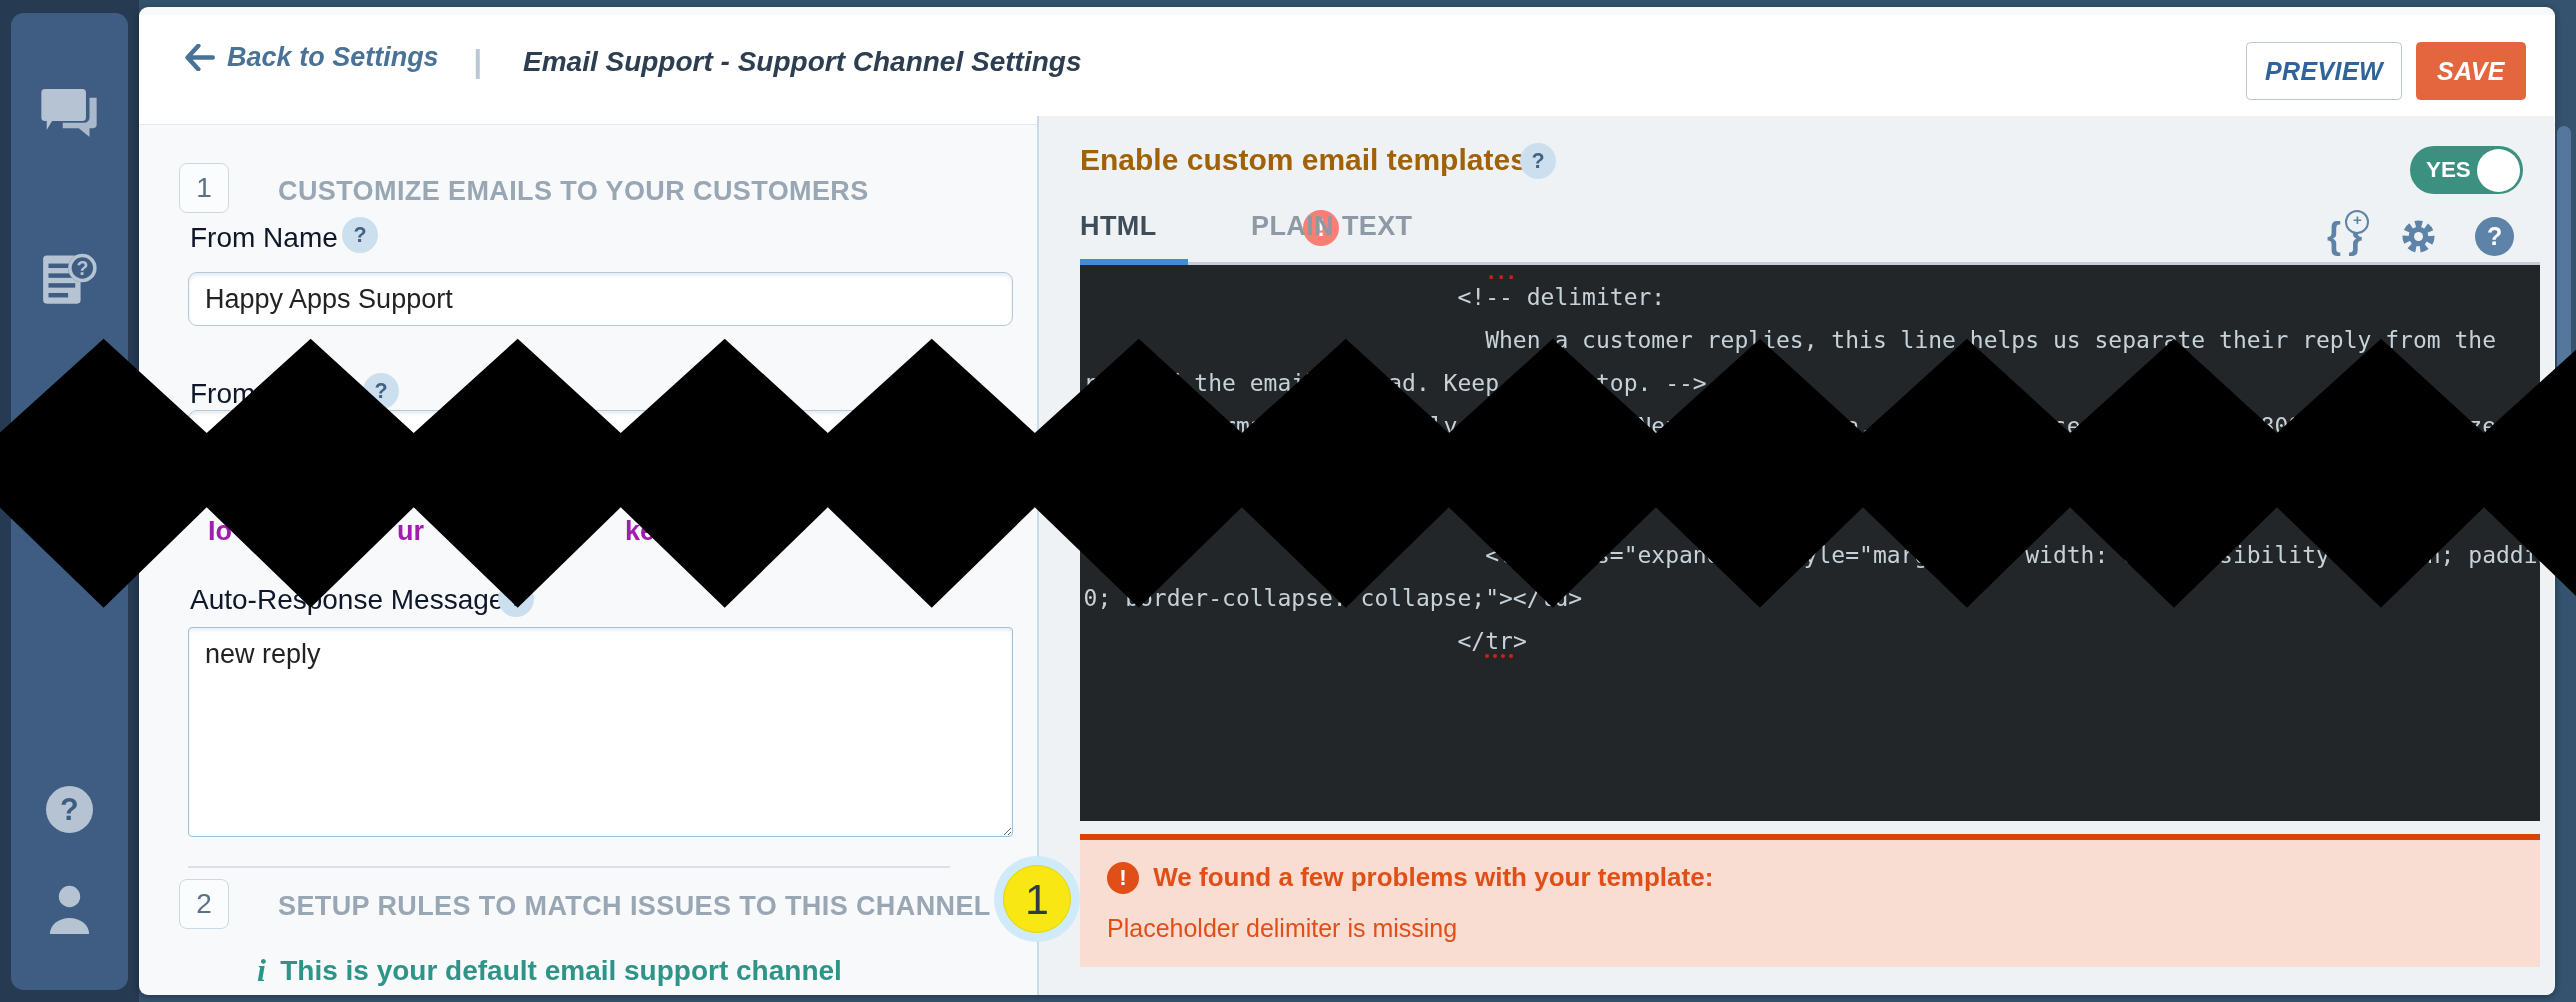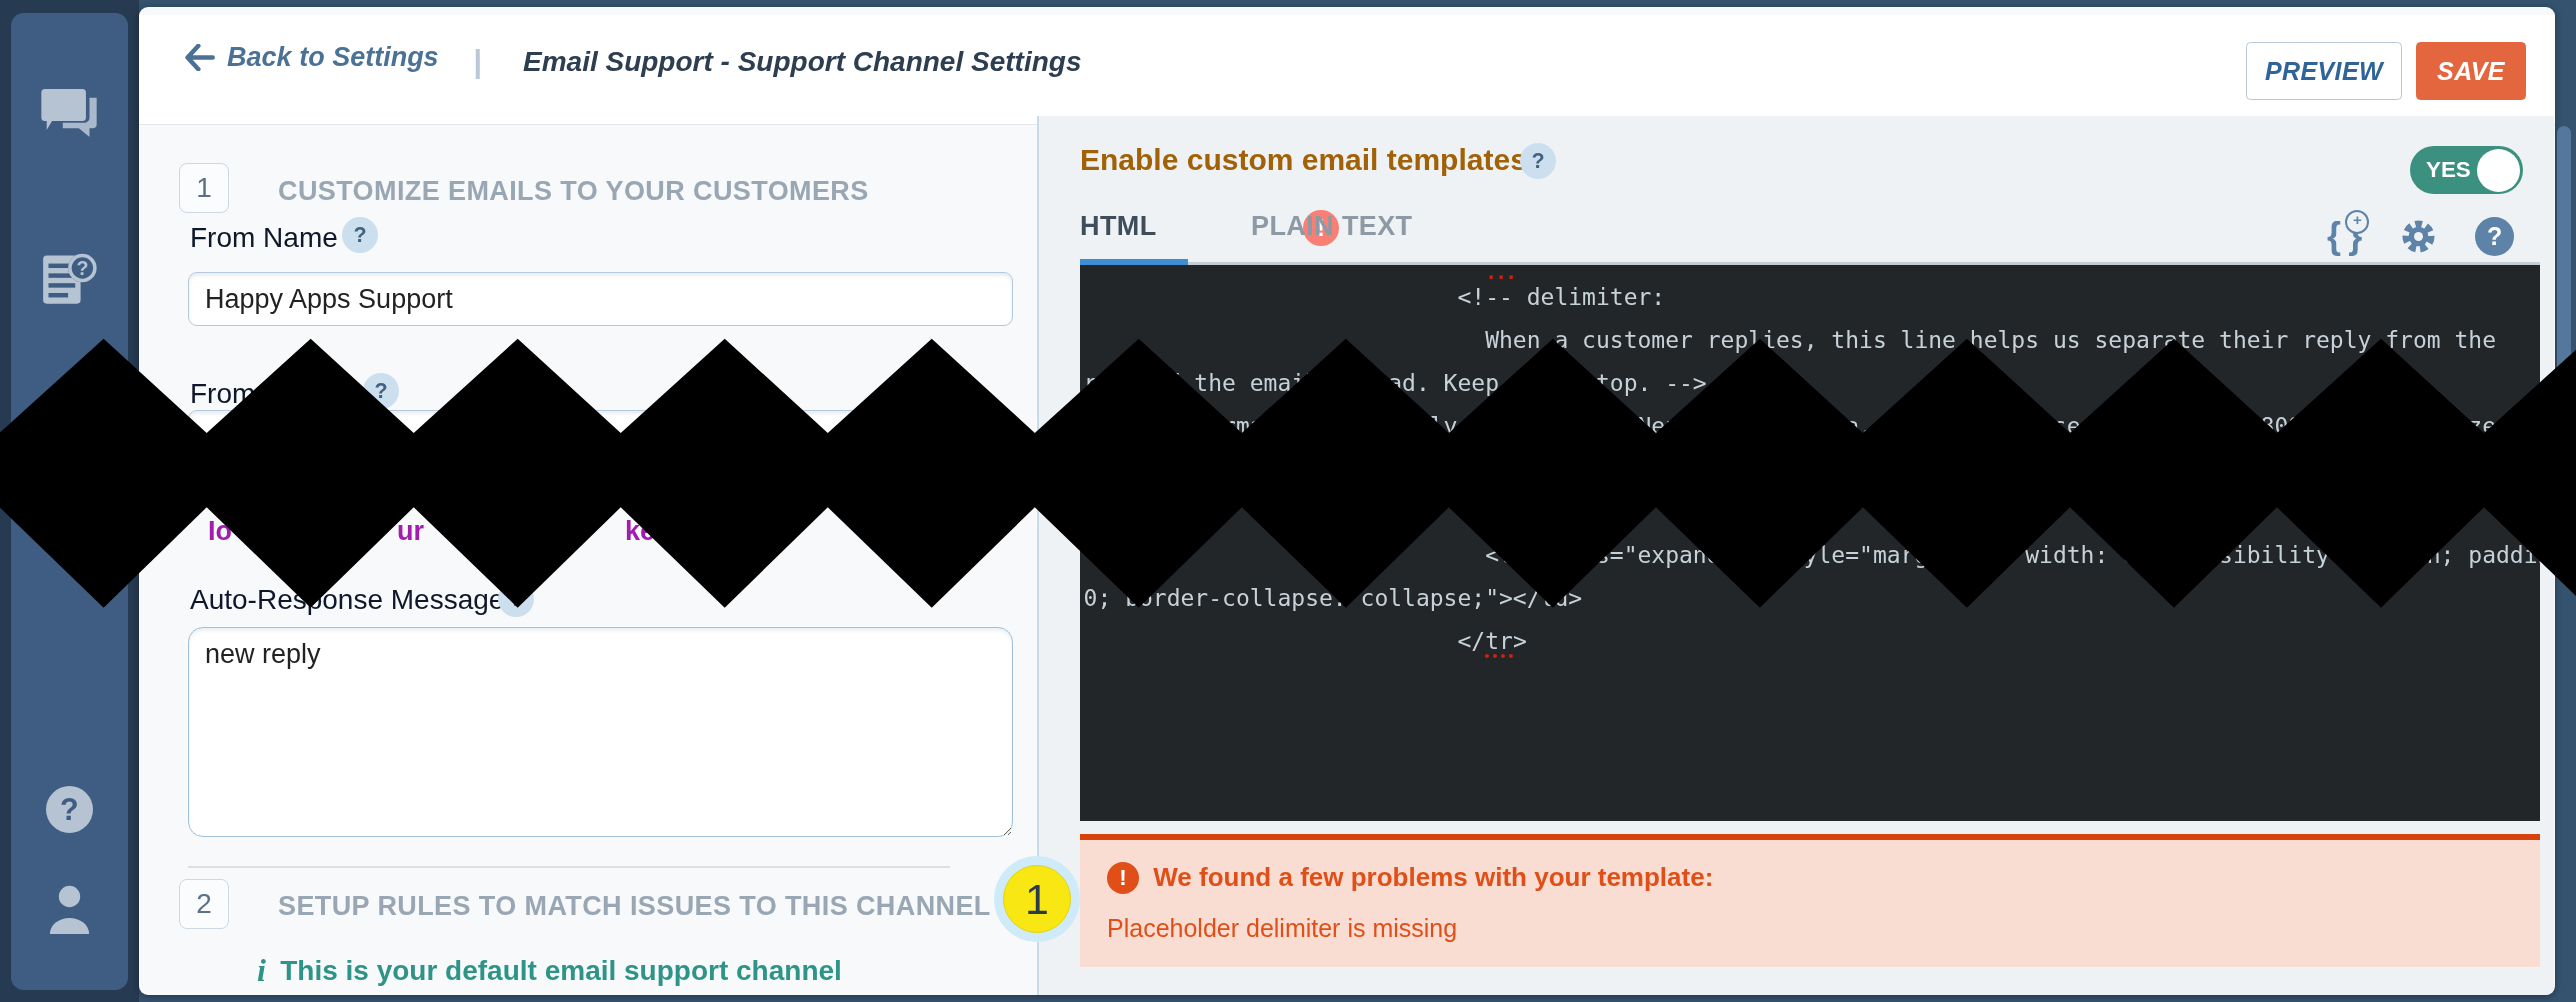--- a/index.html
+++ b/index.html
@@ -29,21 +29,21 @@
   
   .numbox{position:absolute;width:48px;height:48px;border:1.8px solid #ccd8e2;border-radius:8px;background:#fbfcfd;
           color:#5a7188;font-size:28px;display:flex;align-items:center;justify-content:center;}
   .sec-title{position:absolute;color:#99a6b3;font-weight:bold;font-size:27px;letter-spacing:0.4px;}
   .f-label{position:absolute;color:#0f172a;font-weight:normal;font-size:28px;}
   .help-badge{position:absolute;width:36px;height:36px;border-radius:50%;background:#ccdfee;color:#44617e;
               font-weight:bold;font-size:21.5px;display:flex;align-items:center;justify-content:center;}
   .t-input{position:absolute;left:49px;width:791px;height:52px;border:1.8px solid #b3c8da;border-radius:9px;
            background:#fff;font-family:"Liberation Sans",sans-serif;font-size:27px;color:#222;padding:0 16px;
            box-shadow:inset 0 2.7px 3.6px rgba(120,150,175,.18);}
-  .t-area{position:absolute;left:49px;top:620px;width:791px;height:186px;border:1.8px solid #9fc0d8;border-radius:15px;
+  .t-area{position:absolute;left:49px;top:620px;width:791px;height:186px;border:1.8px solid #9fc0d8;border-radius:4px;
           background:#fff;font-family:"Liberation Sans",sans-serif;font-size:27px;color:#222;padding:10.8px 16px;
           resize:both;box-shadow:inset 0 2.7px 3.6px rgba(120,150,175,.15);}
   .hr{position:absolute;left:49px;top:859px;width:762px;height:1.8px;background:#dcdfe3;}
   .frag{position:absolute;color:#a21caf;font-weight:bold;font-size:27px;}
   .info-row{position:absolute;left:118px;top:945px;display:flex;align-items:center;gap:14.3px;}
   .info-i{font-family:"Liberation Serif",serif;font-style:italic;font-weight:bold;font-size:32px;color:#2e9487;}
   .info-txt{color:#2e9487;font-weight:bold;font-size:28px;}
 
   
   .rpanel{position:absolute;left:900px;top:109px;width:1515px;height:879px;background:#eff2f4;}

